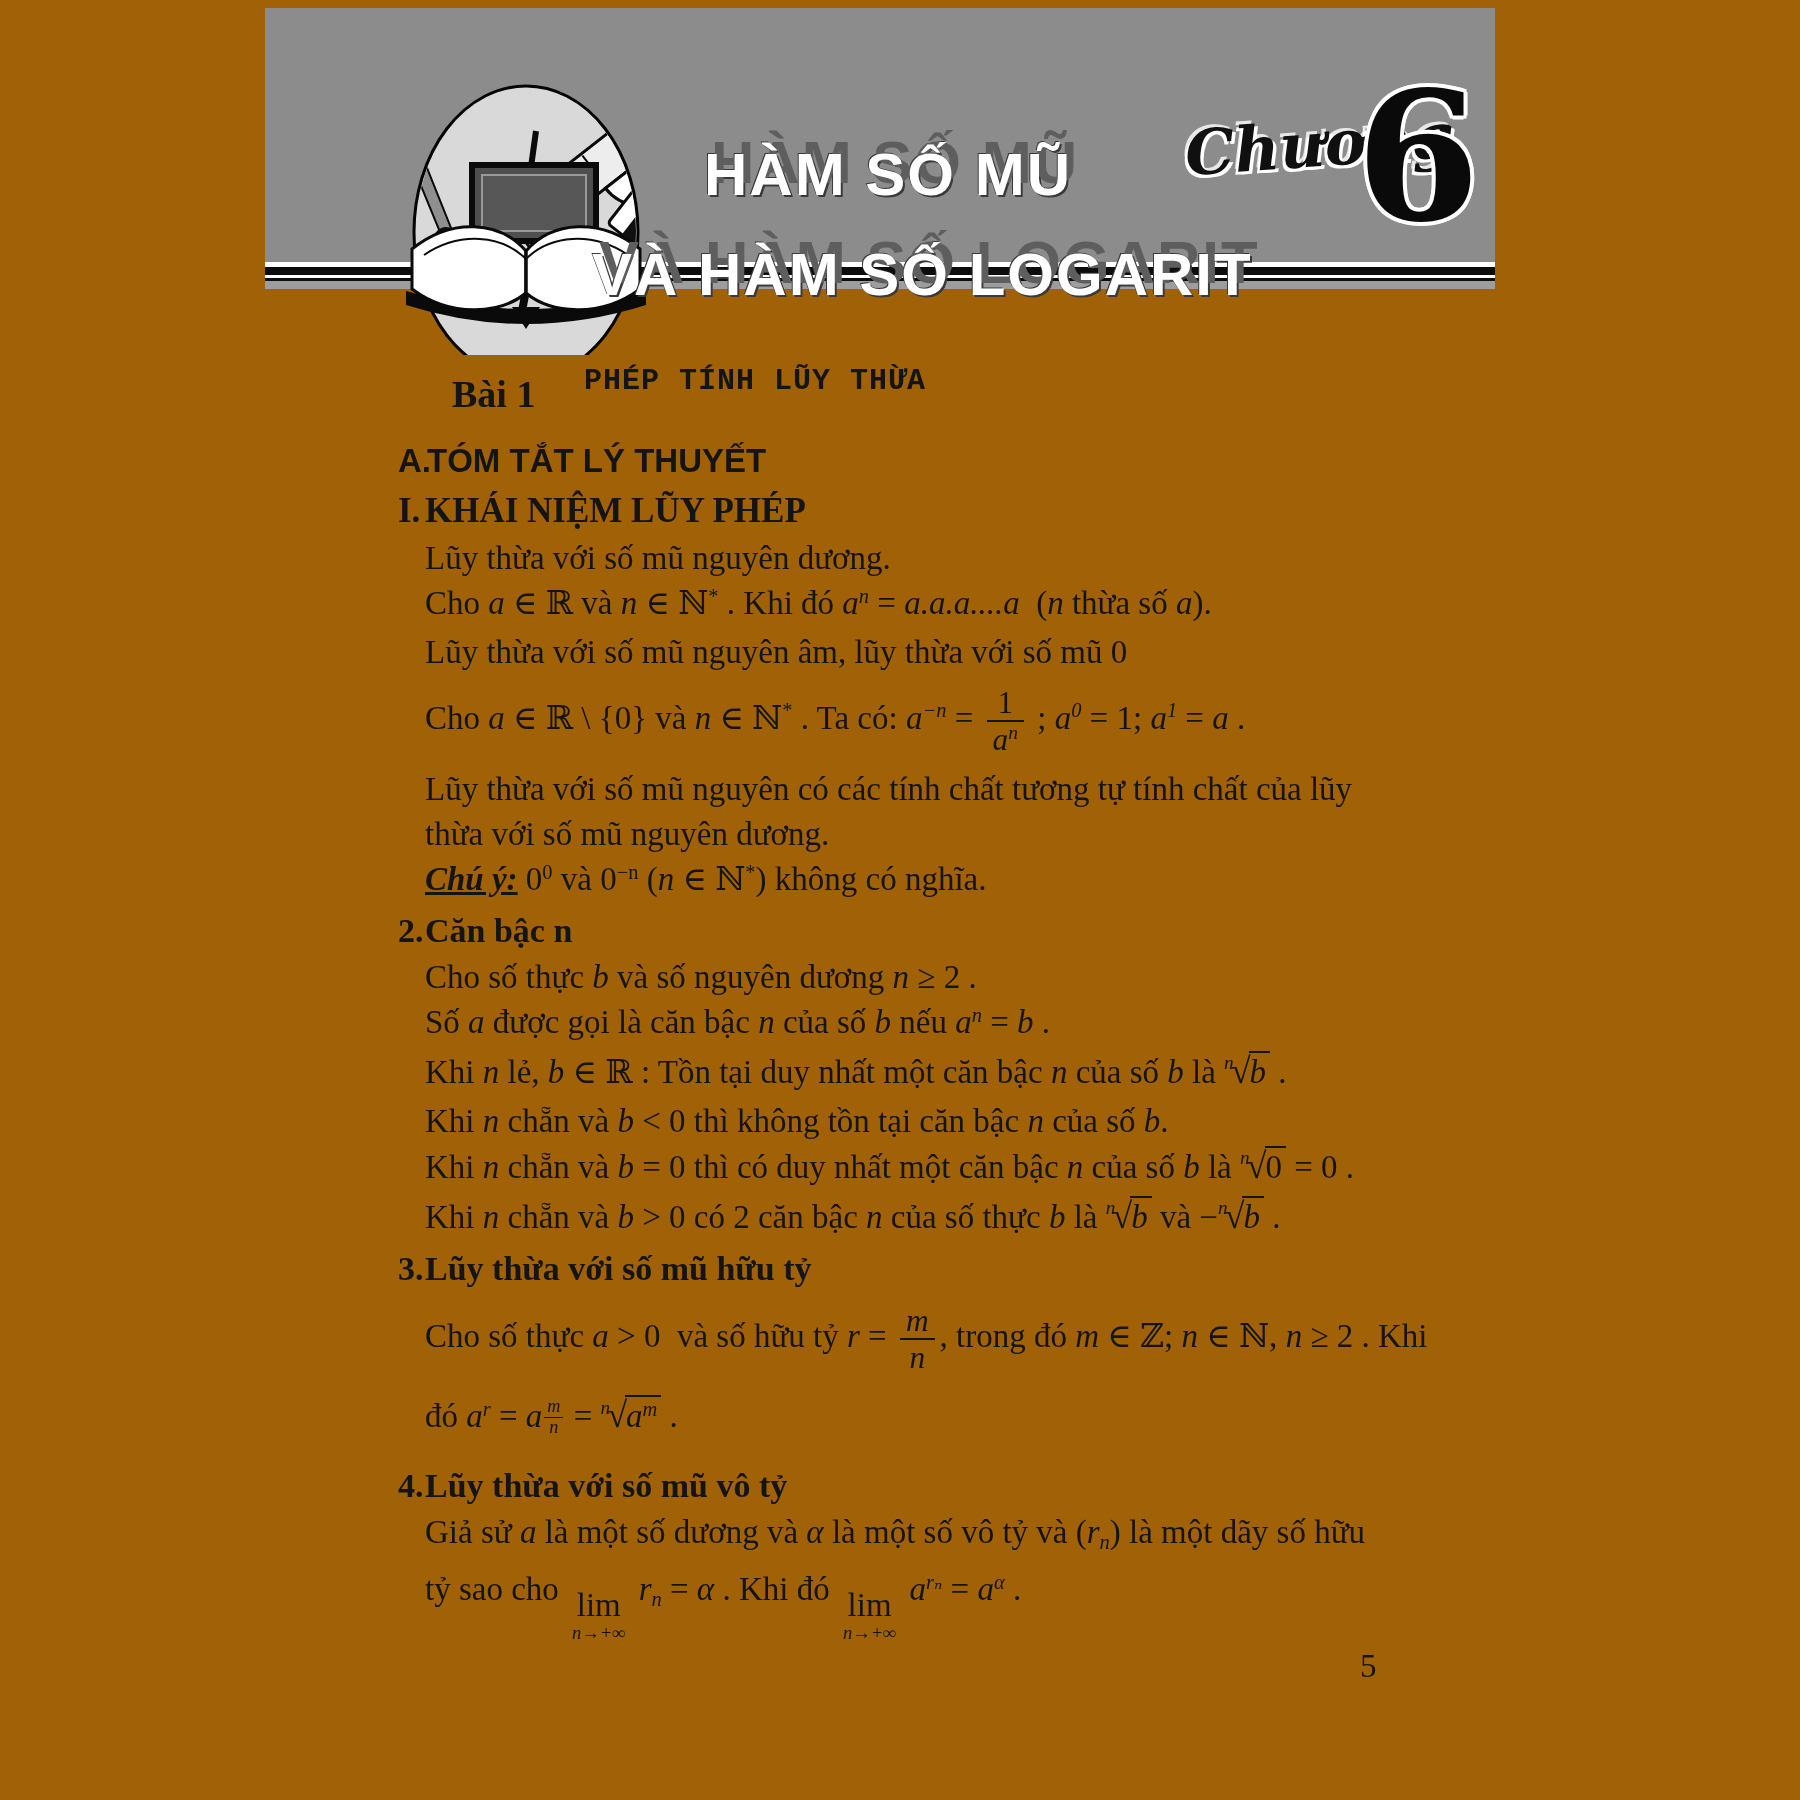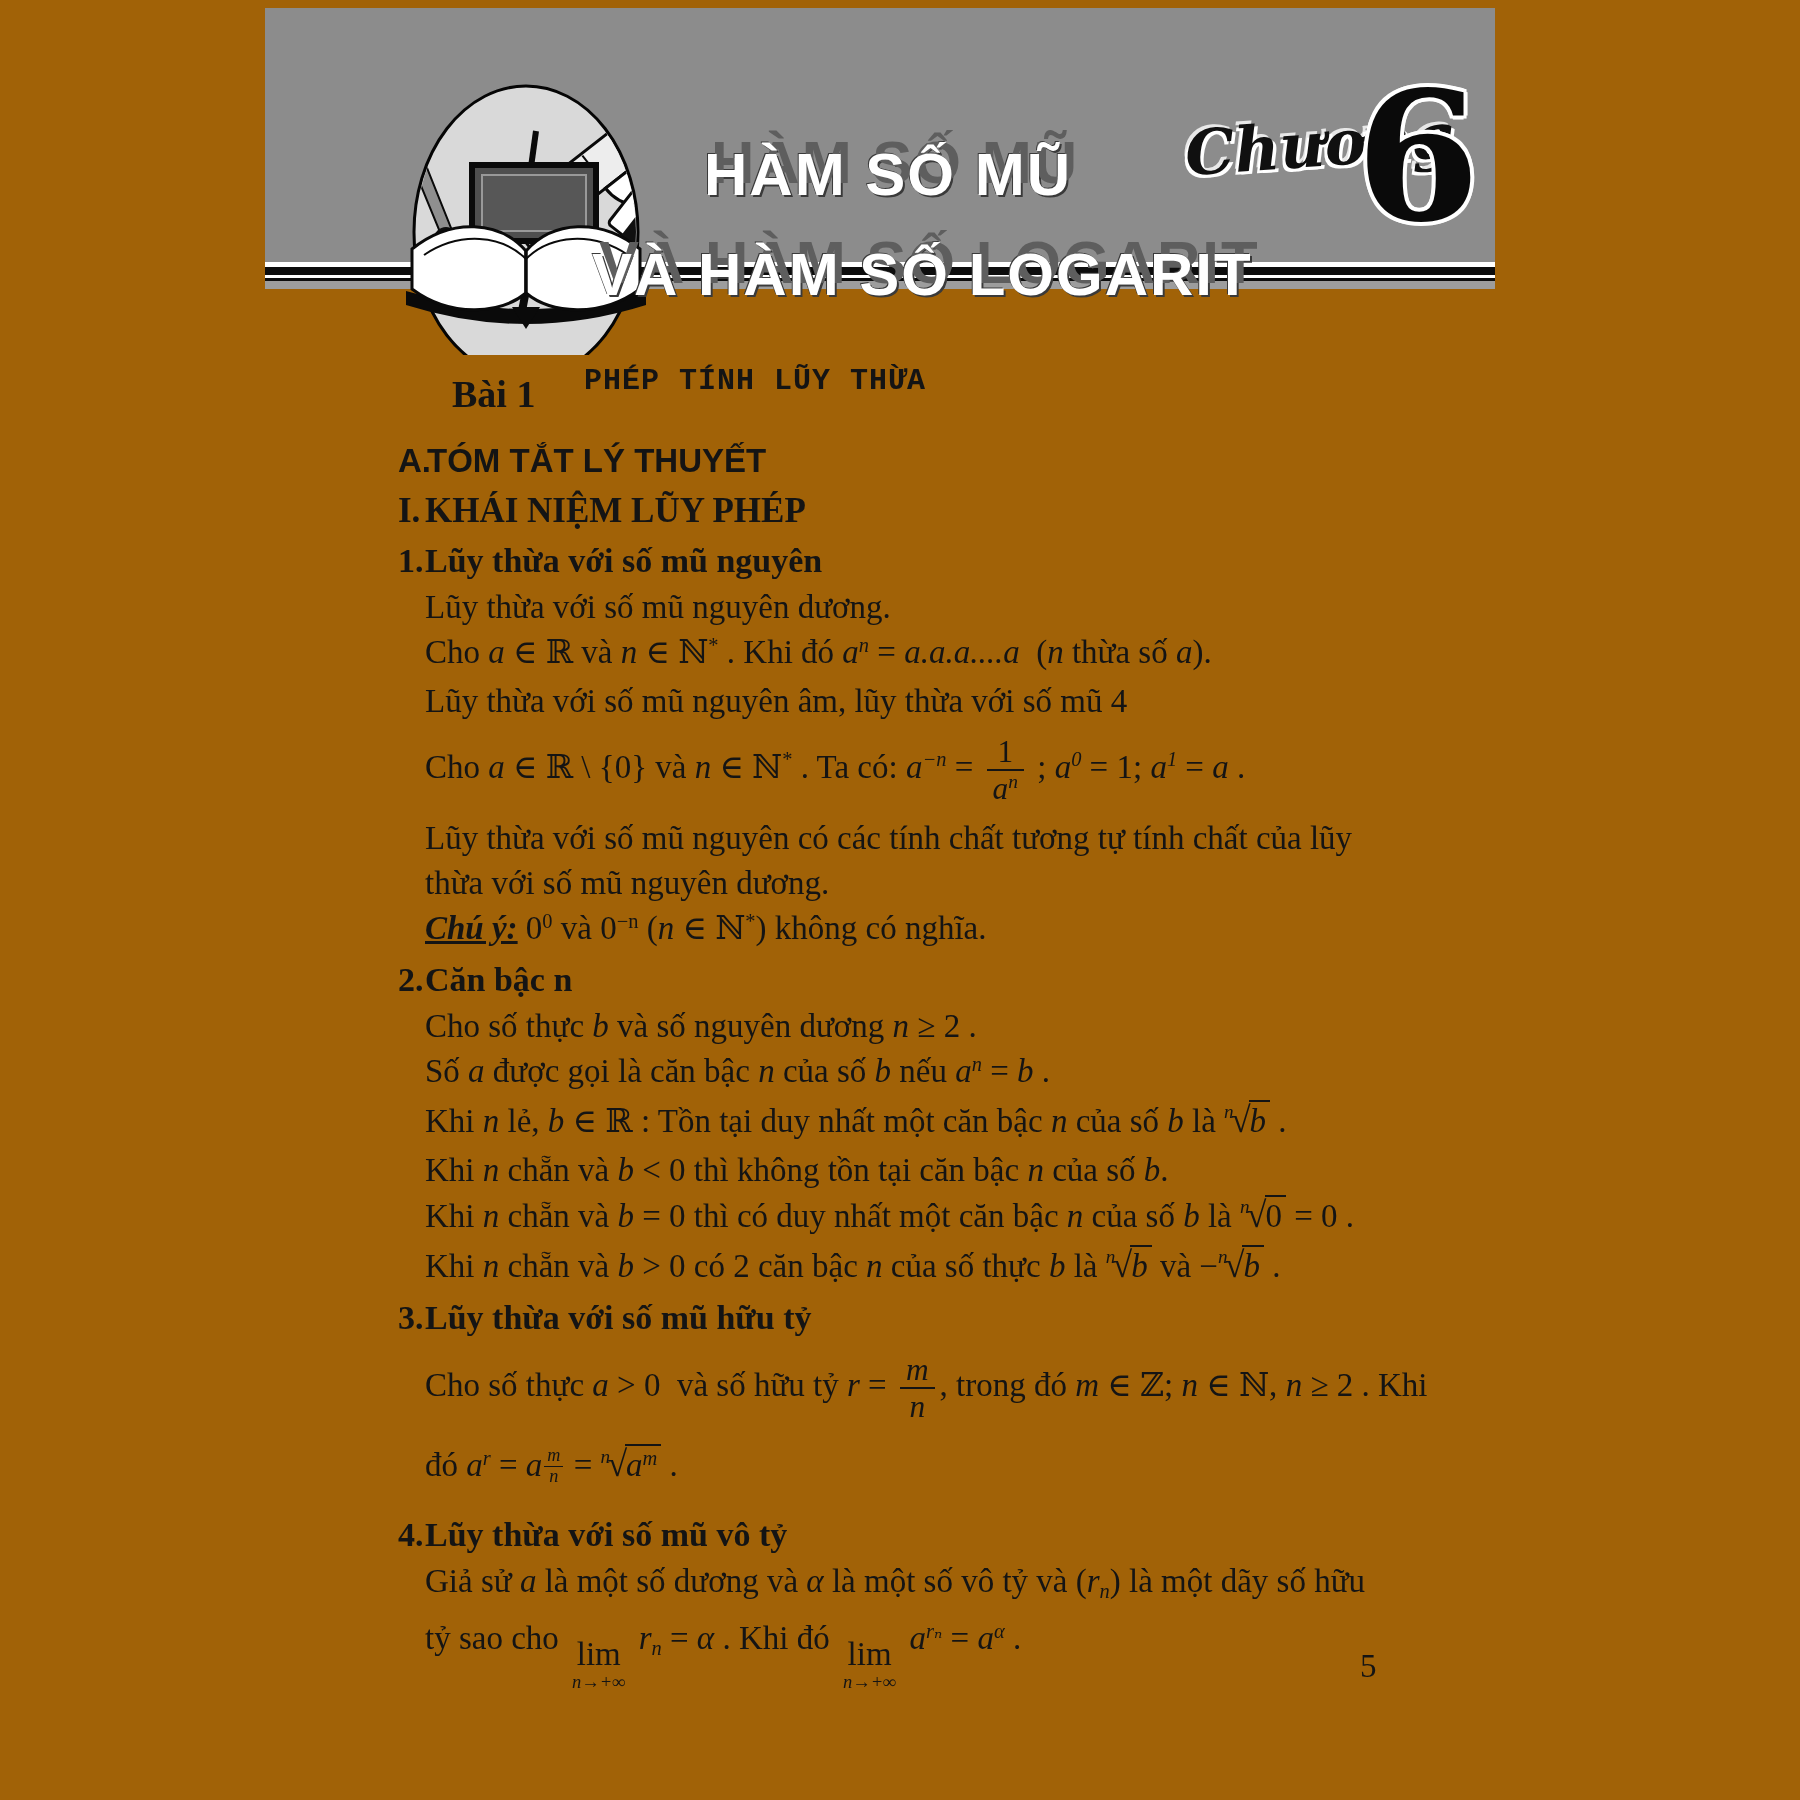--- a/index.html
+++ b/index.html
@@ -158,24 +158,23 @@
       <line x1="176" y1="196" x2="176" y2="240" stroke="#0a0a0a" stroke-width="3"></line>
     </g>
   </svg>
 
   <div class="lesson-label">Bài 1</div>
   <div class="lesson-title">PHÉP TÍNH LŨY THỪA</div>
 
   <div id="lines">
       <div class="ln h-sans"><span class="ln-num">A.</span><span class="ln-body"><span class="tk-b">TÓM TẮT LÝ THUYẾT</span></span></div>
       <div class="ln h-serif"><span class="ln-num">I.</span><span class="ln-body"><span class="tk-b">KHÁI NIỆM LŨY PHÉP</span></span></div>
-      <div class="ln h-item"><span class="ln-num">1.</span><span class="ln-body"><span class="tk-b">Lũy thừa với số mũ nguyên</span></span></div>
       <div class="ln body"><span class="ln-body"><span class="tk-t">Lũy thừa với số mũ nguyên dương.</span></span></div>
       <div class="ln body"><span class="ln-body"><span class="tk-t">Cho </span><span class="tk-i">a</span><span class="tk-t"> ∈ ℝ và </span><span class="tk-i">n</span><span class="tk-t"> ∈ ℕ</span><span class="tk-sup">*</span><span class="tk-t"> . Khi đó </span><span class="tk-i">a</span><span class="tk-isup">n</span><span class="tk-t"> = </span><span class="tk-i">a.a.a....a</span><span class="tk-t">  (</span><span class="tk-i">n</span><span class="tk-t"> thừa số </span><span class="tk-i">a</span><span class="tk-t">).</span></span></div>
-      <div class="ln body"><span class="ln-body"><span class="tk-t">Lũy thừa với số mũ nguyên âm, lũy thừa với số mũ 4</span></span></div>
+      <div class="ln body"><span class="ln-body"><span class="tk-t">Lũy thừa với số mũ nguyên âm, lũy thừa với số mũ 0</span></span></div>
       <div class="ln body tall"><span class="ln-body"><span class="tk-t">Cho </span><span class="tk-i">a</span><span class="tk-t"> ∈ ℝ \ {0} và </span><span class="tk-i">n</span><span class="tk-t"> ∈ ℕ</span><span class="tk-sup">*</span><span class="tk-t"> . Ta có: </span><span class="tk-i">a</span><span class="tk-isup">−n</span><span class="tk-t"> = </span><span class="frac"><span class="fn"><span class="tk-t">1</span></span><span class="fd"><span class="tk-i">a</span><span class="tk-isup">n</span></span></span><span class="tk-t"> ; </span><span class="tk-i">a</span><span class="tk-isup">0</span><span class="tk-t"> = 1; </span><span class="tk-i">a</span><span class="tk-isup">1</span><span class="tk-t"> = </span><span class="tk-i">a</span><span class="tk-t"> .</span></span></div>
       <div class="ln body"><span class="ln-body"><span class="tk-t">Lũy thừa với số mũ nguyên có các tính chất tương tự tính chất của lũy</span></span></div>
       <div class="ln body"><span class="ln-body"><span class="tk-t">thừa với số mũ nguyên dương.</span></span></div>
       <div class="ln body"><span class="ln-body"><span class="tk-biu">Chú ý:</span><span class="tk-t"> 0</span><span class="tk-sup">0</span><span class="tk-t"> và 0</span><span class="tk-sup">−n</span><span class="tk-t"> (</span><span class="tk-i">n</span><span class="tk-t"> ∈ ℕ</span><span class="tk-sup">*</span><span class="tk-t">) không có nghĩa.</span></span></div>
       <div class="ln h-item"><span class="ln-num">2.</span><span class="ln-body"><span class="tk-b">Căn bậc n</span></span></div>
       <div class="ln body"><span class="ln-body"><span class="tk-t">Cho số thực </span><span class="tk-i">b</span><span class="tk-t"> và số nguyên dương </span><span class="tk-i">n</span><span class="tk-t"> ≥ 2 .</span></span></div>
       <div class="ln body"><span class="ln-body"><span class="tk-t">Số </span><span class="tk-i">a</span><span class="tk-t"> được gọi là căn bậc </span><span class="tk-i">n</span><span class="tk-t"> của số </span><span class="tk-i">b</span><span class="tk-t"> nếu </span><span class="tk-i">a</span><span class="tk-isup">n</span><span class="tk-t"> = </span><span class="tk-i">b</span><span class="tk-t"> .</span></span></div>
       <div class="ln body"><span class="ln-body"><span class="tk-t">Khi </span><span class="tk-i">n</span><span class="tk-t"> lẻ, </span><span class="tk-i">b</span><span class="tk-t"> ∈ ℝ : Tồn tại duy nhất một căn bậc </span><span class="tk-i">n</span><span class="tk-t"> của số </span><span class="tk-i">b</span><span class="tk-t"> là </span><span class="rad"><span class="rad-idx">n</span><span class="rad-sign">√</span><span class="rad-val"><span class="tk-i">b</span></span></span><span class="tk-t"> .</span></span></div>
       <div class="ln body"><span class="ln-body"><span class="tk-t">Khi </span><span class="tk-i">n</span><span class="tk-t"> chẵn và </span><span class="tk-i">b</span><span class="tk-t"> &lt; 0 thì không tồn tại căn bậc </span><span class="tk-i">n</span><span class="tk-t"> của số </span><span class="tk-i">b</span><span class="tk-t">.</span></span></div>
       <div class="ln body"><span class="ln-body"><span class="tk-t">Khi </span><span class="tk-i">n</span><span class="tk-t"> chẵn và </span><span class="tk-i">b</span><span class="tk-t"> = 0 thì có duy nhất một căn bậc </span><span class="tk-i">n</span><span class="tk-t"> của số </span><span class="tk-i">b</span><span class="tk-t"> là </span><span class="rad"><span class="rad-idx">n</span><span class="rad-sign">√</span><span class="rad-val"><span class="tk-t">0</span></span></span><span class="tk-t"> = 0 .</span></span></div>

